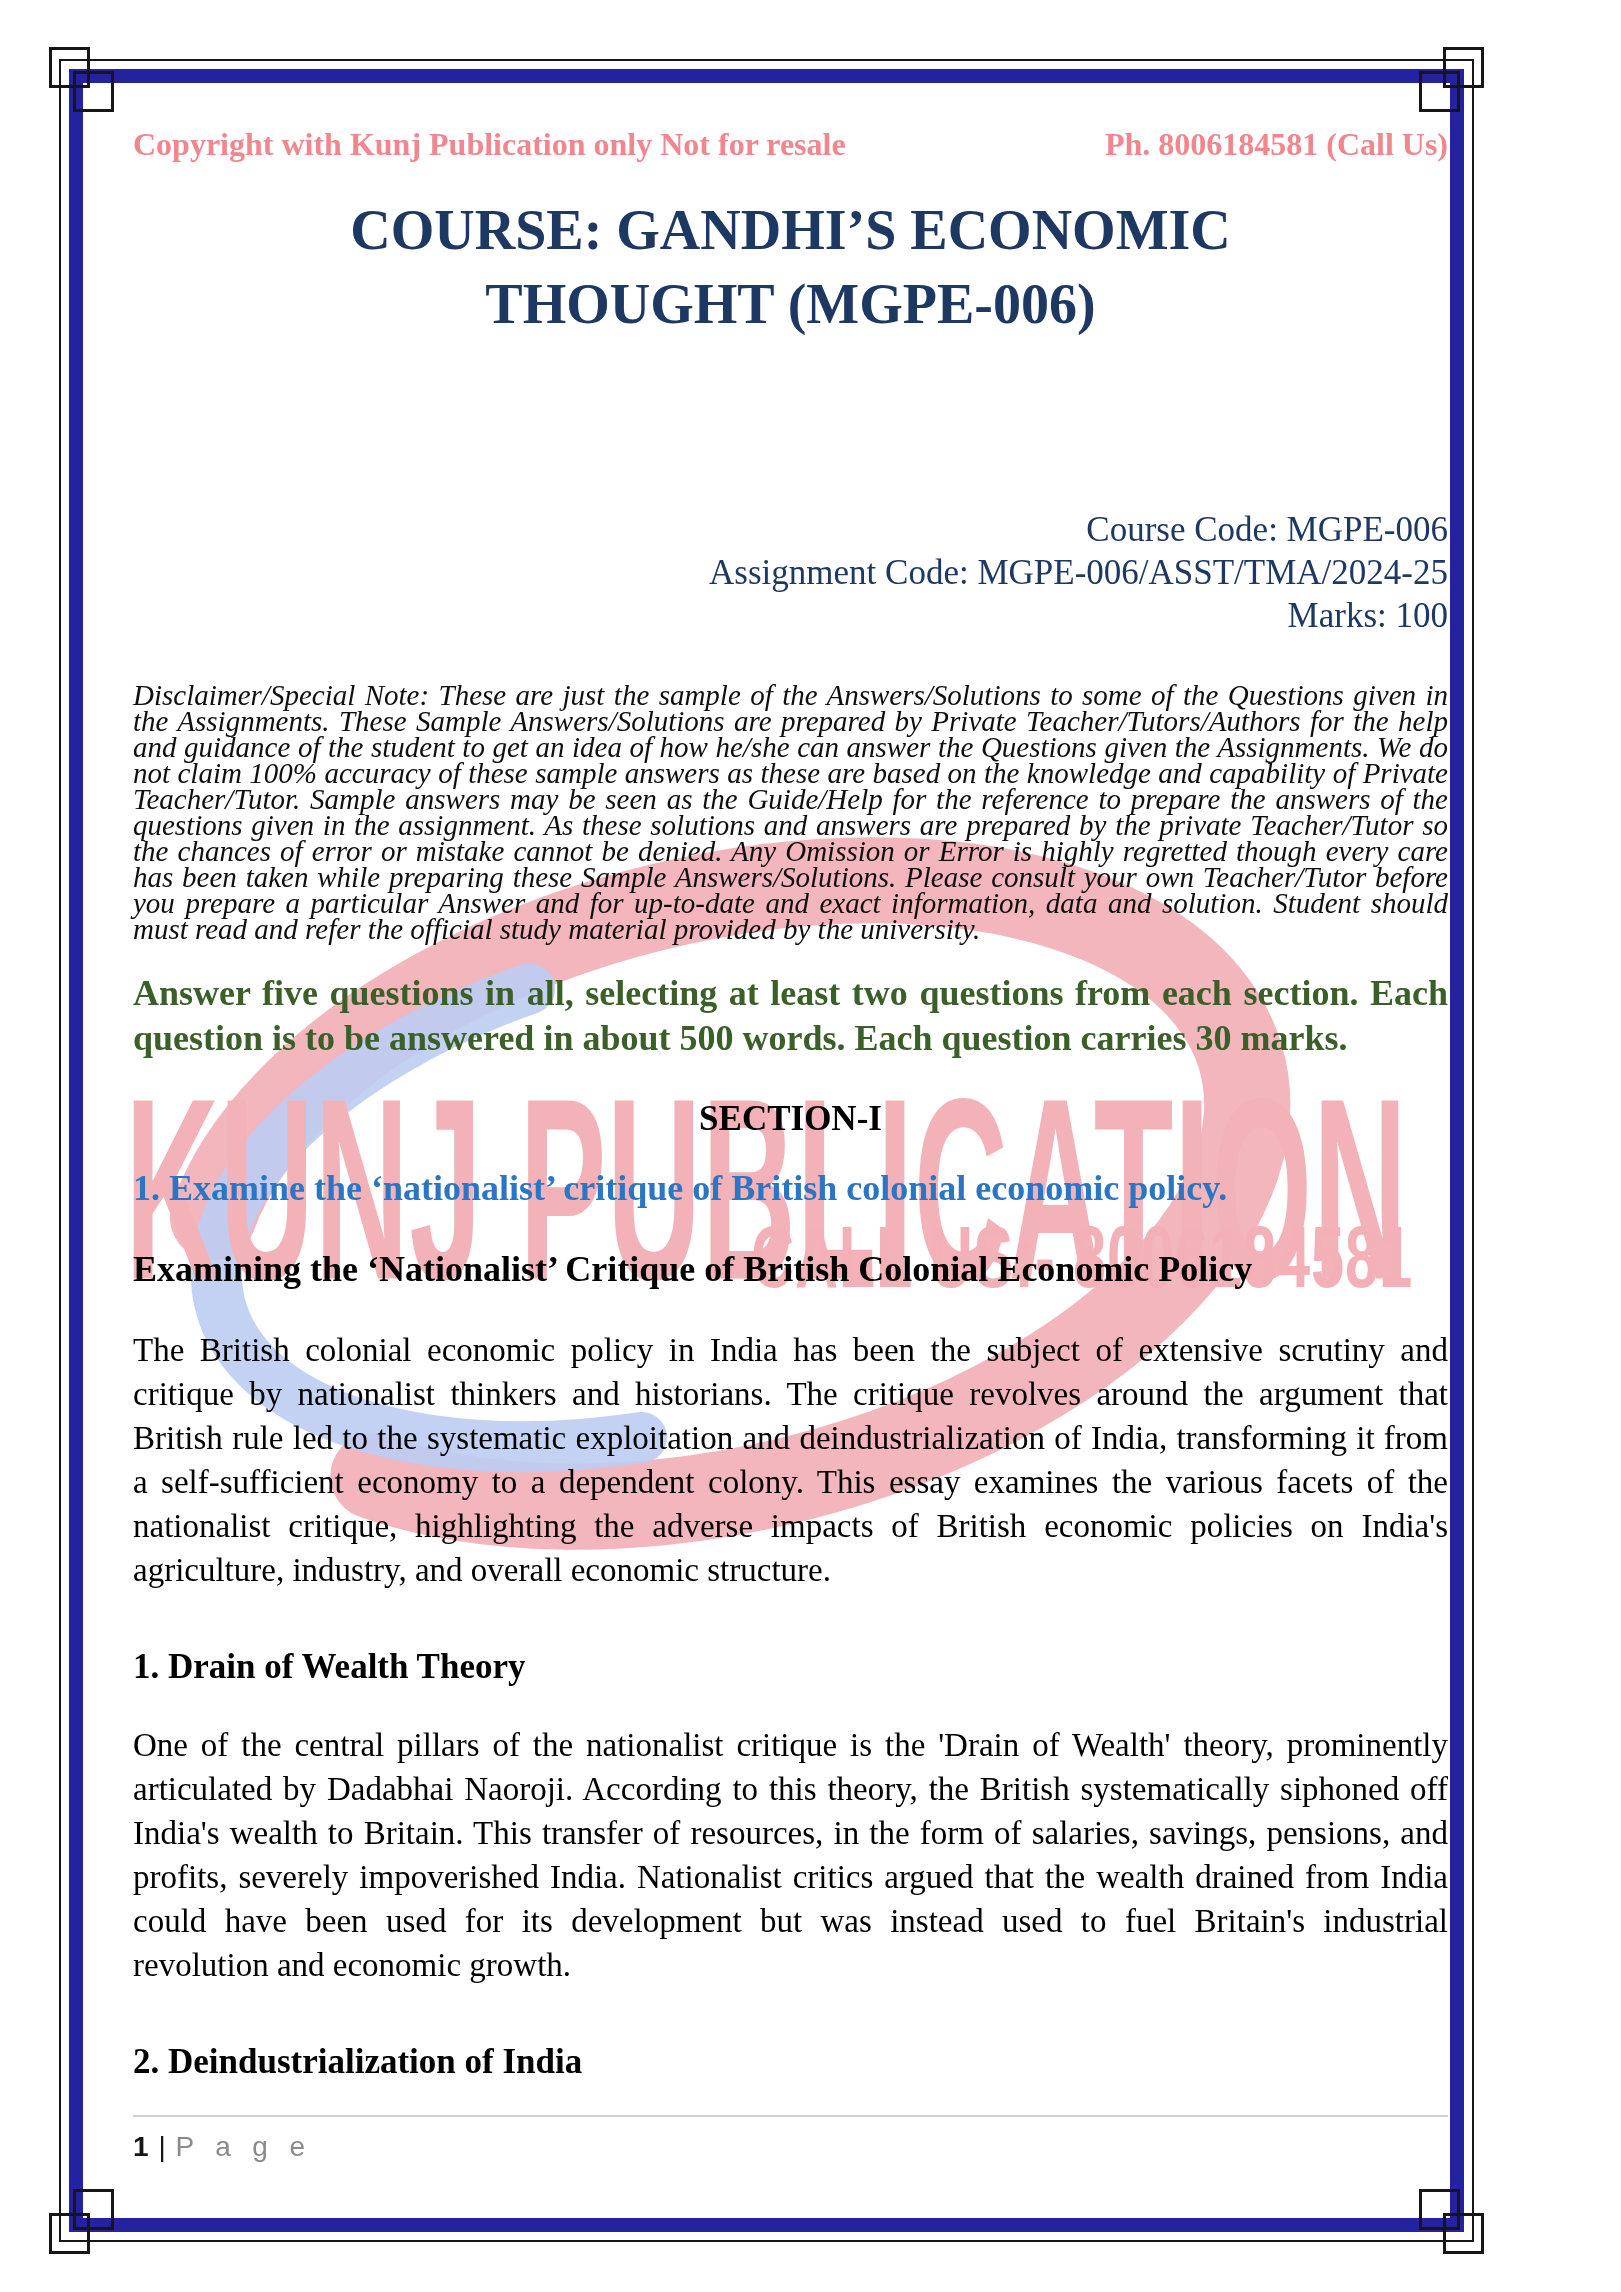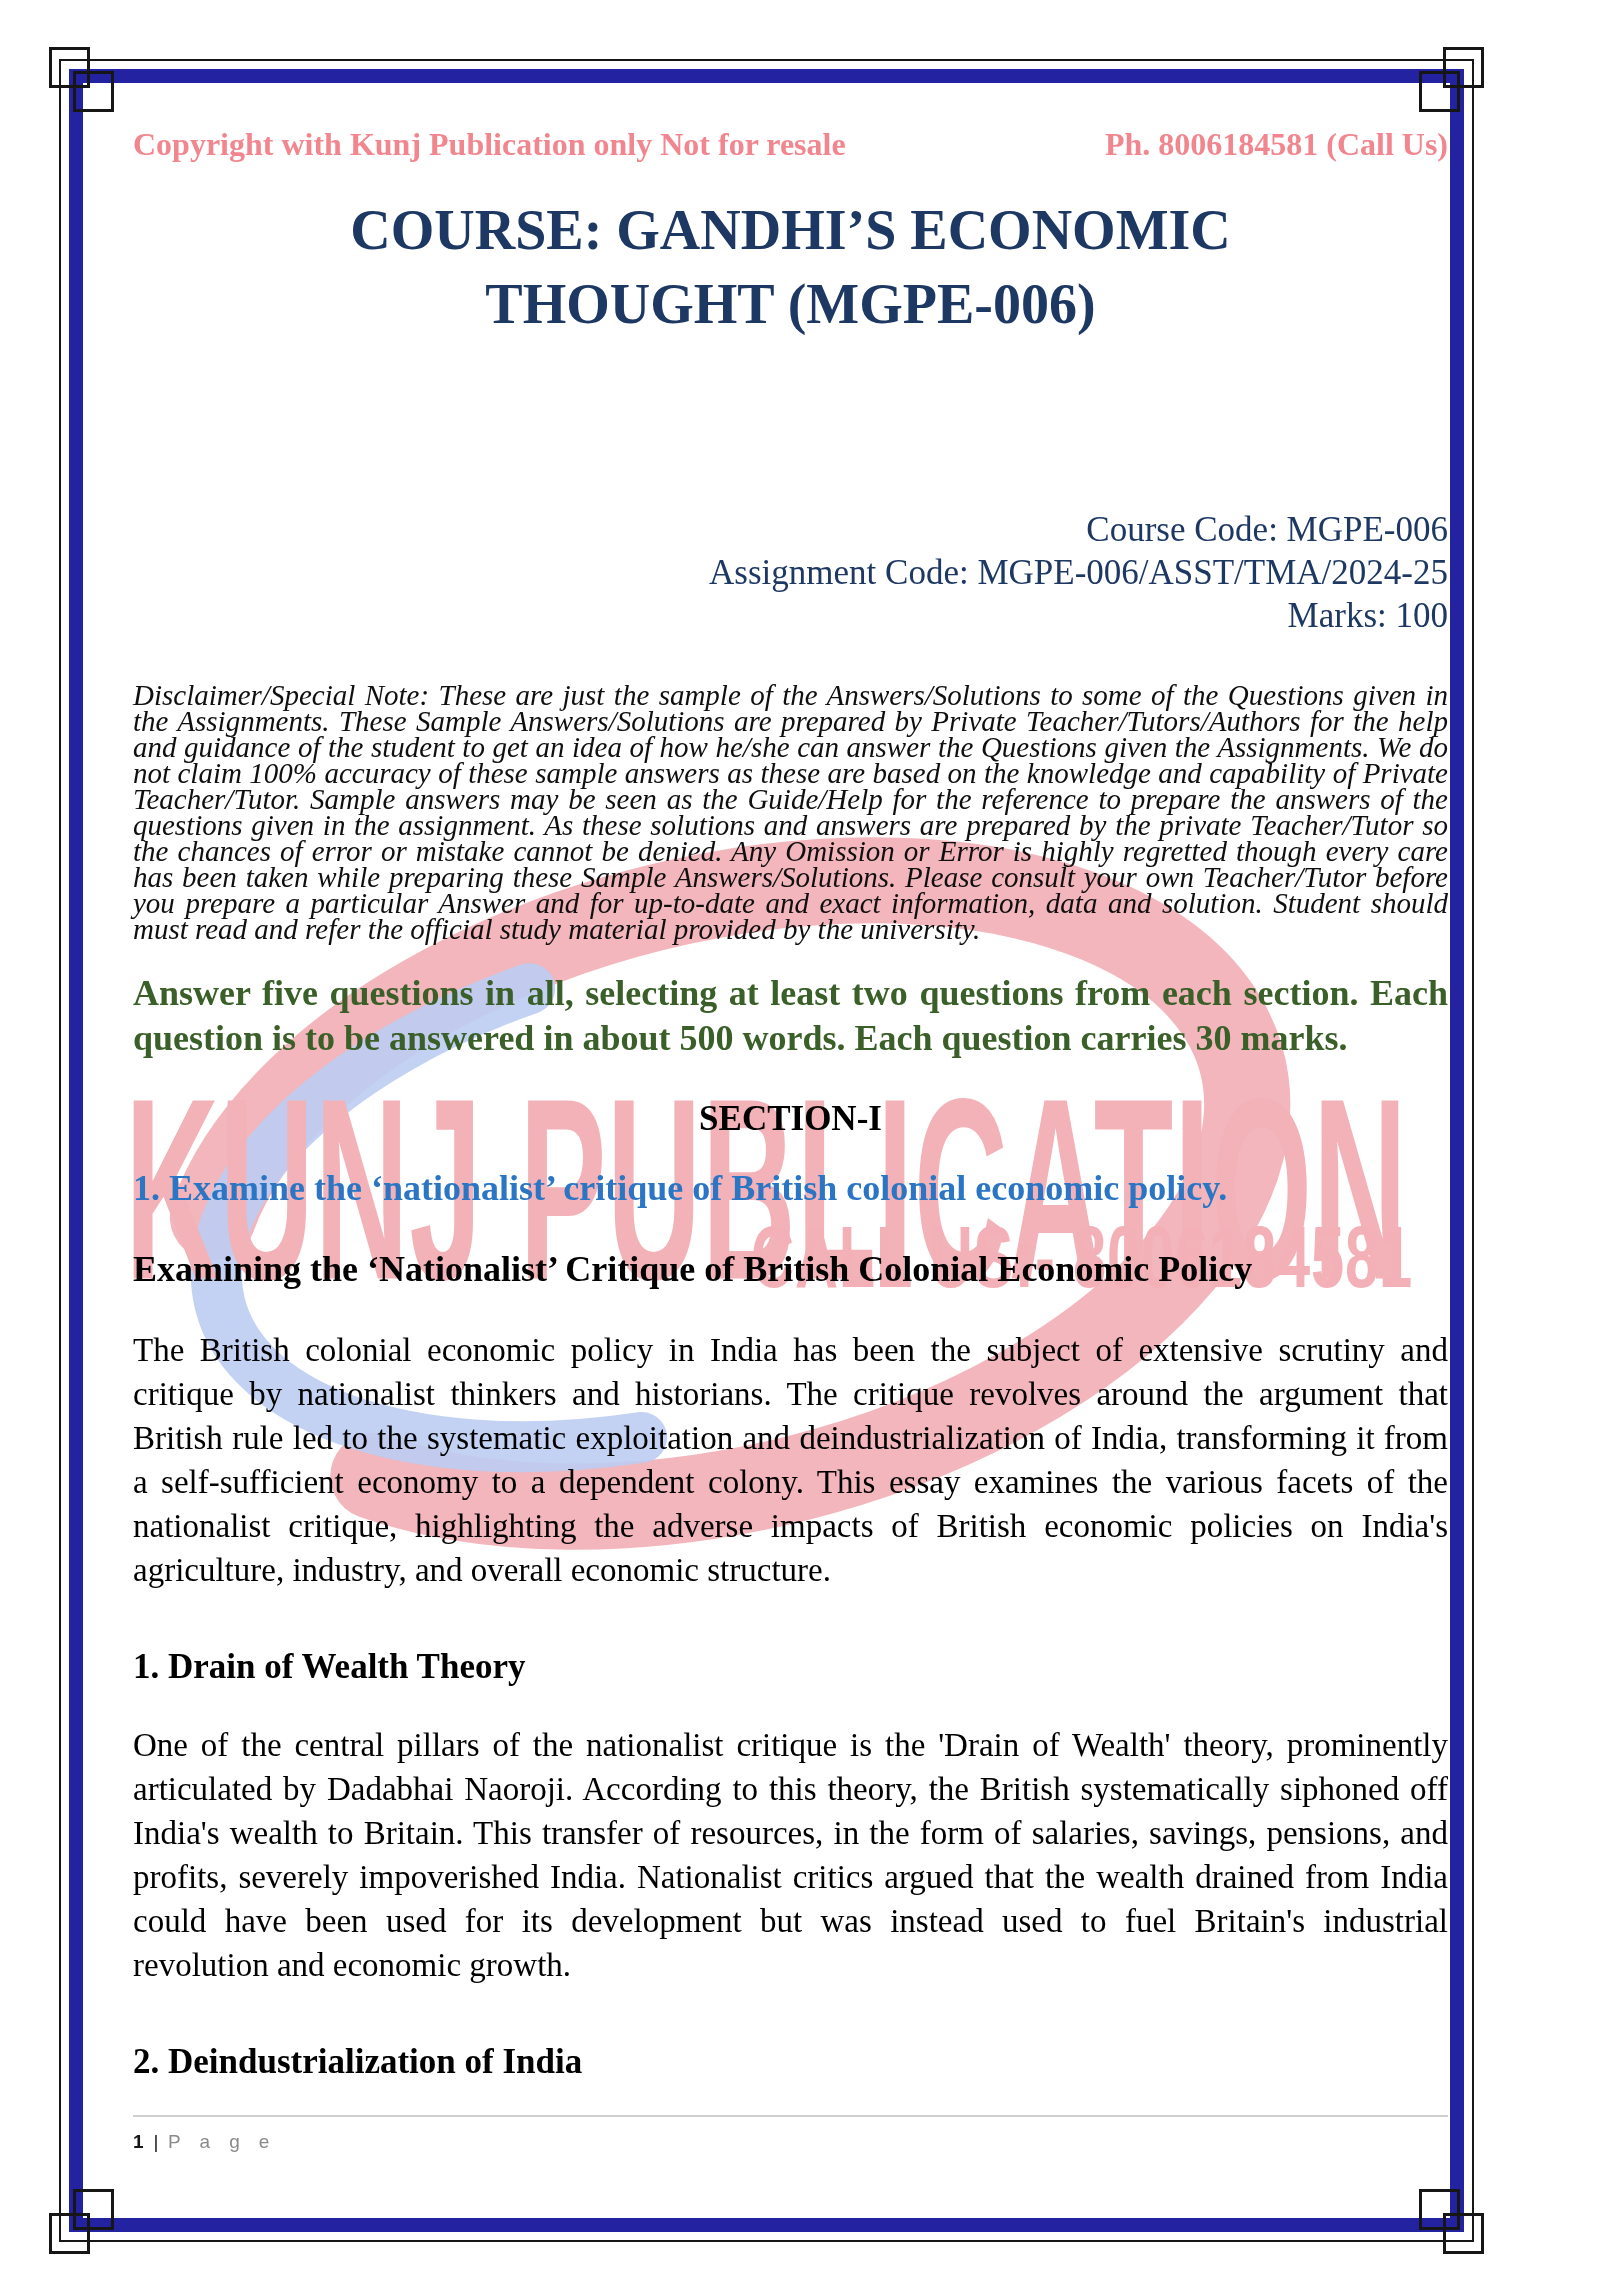--- a/index.html
+++ b/index.html
@@ -85,21 +85,21 @@
   }
   .sub-heading{
     margin-top:53px;font-weight:bold;font-size:35px;line-height:43px;color:#000;
   }
   .body-par2{margin-top:23.5px;}
 
   
   .footer{
     position:absolute;left:133px;top:2115px;width:1315px;z-index:3;
     border-top:2px solid #cfcfcf;padding-top:13.7px;
-    font-family:"Liberation Sans", sans-serif;font-size:19px;color:#8a8a8a;
+    font-family:"Liberation Sans", sans-serif;font-size:28px;color:#8a8a8a;
   }
   .footer .pg-num{font-weight:bold;color:#161616;}
   .footer .pg-sep{color:#161616;margin:0 9.8px;}
   .footer .pg-label{letter-spacing:6.9px;color:#8a8a8a;}
 </style>
 </head>
 <body>
 
 <div class="page">
 

